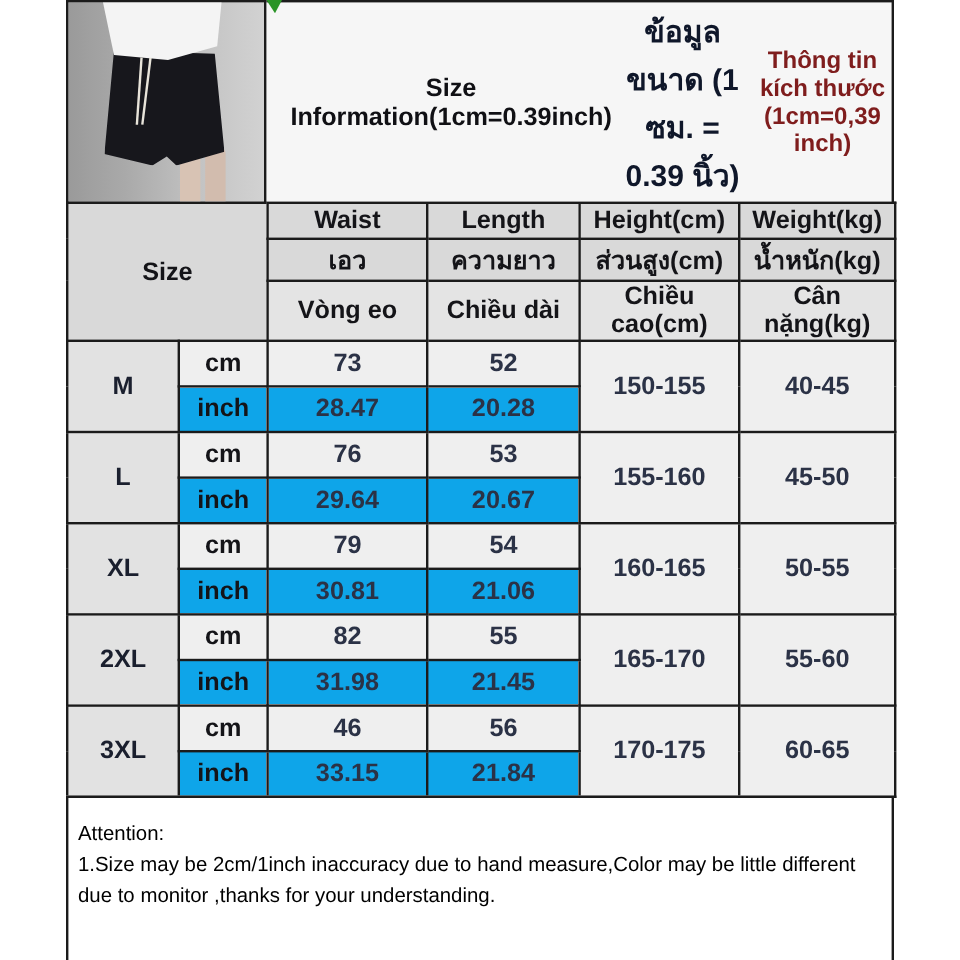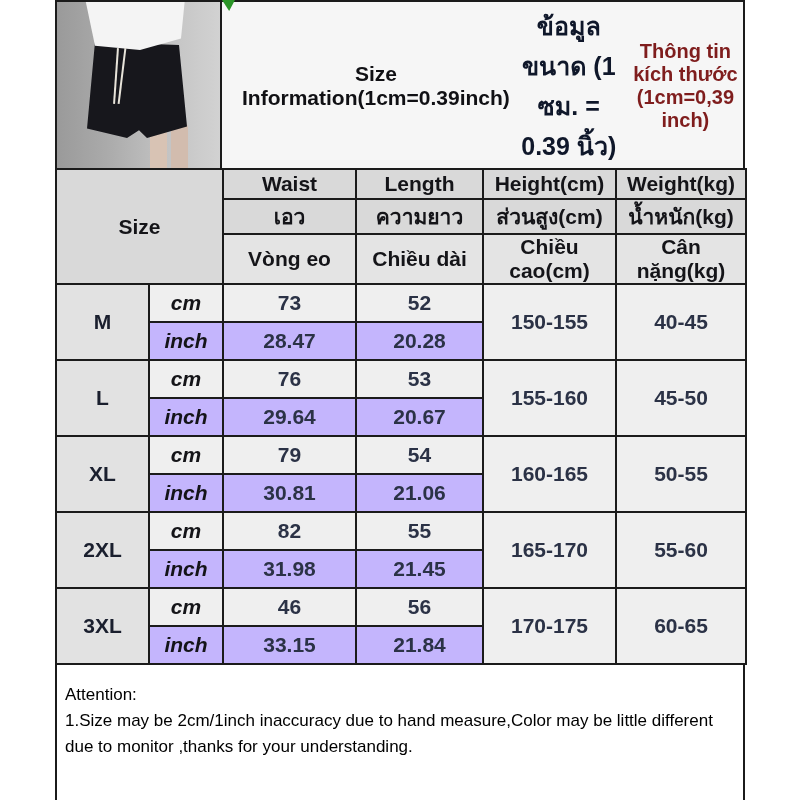--- a/index.html
+++ b/index.html
@@ -53,25 +53,25 @@
     border-collapse:collapse;table-layout:fixed;width:690px;margin-top:-2px;
   }
   table.size-table td{
     border:2px solid #1b1b1b;text-align:center;vertical-align:middle;
     font-size:21px;overflow:hidden;padding:0;
   }
   tr.hdr td{height:28px;background:#d9d9d9;font-weight:bold;color:#141418;}
   tr.hdr3 td{background:#e4e4e4;}
   td.size-big{background:#fbfbfb;font-size:36px;font-weight:bold;color:#0c0c10;margin-left:47px;}
   td.size-label{background:#e2e2e2;font-weight:bold;color:#1a1f2e;}
-  td.unit{font-weight:bold;color:#141418;font-style:italic;}
+  td.unit{font-weight:bold;color:#141418;}
   tr.cm-row td{height:36px;}
   tr.inch-row td{height:36px;}
   tr.cm-row td.unit, tr.cm-row td.val{background:#efefef;}
-  tr.inch-row td.unit, tr.inch-row td.val{background:#c4b5fd;}
+  tr.inch-row td.unit, tr.inch-row td.val{background:#0ea5e9;}
   td.val{color:#2b3246;font-weight:bold;}
   td.merged{background:#efefef !important;color:#2b3246;}
 
   
   .attention{
     box-sizing:border-box;width:690px;height:162px;margin-top:-2px;
     border:2px solid #1b1b1b;background:#ffffff;
     padding:17px 8px;font-size:17px;line-height:26px;color:#000000;
   }
 </style>

